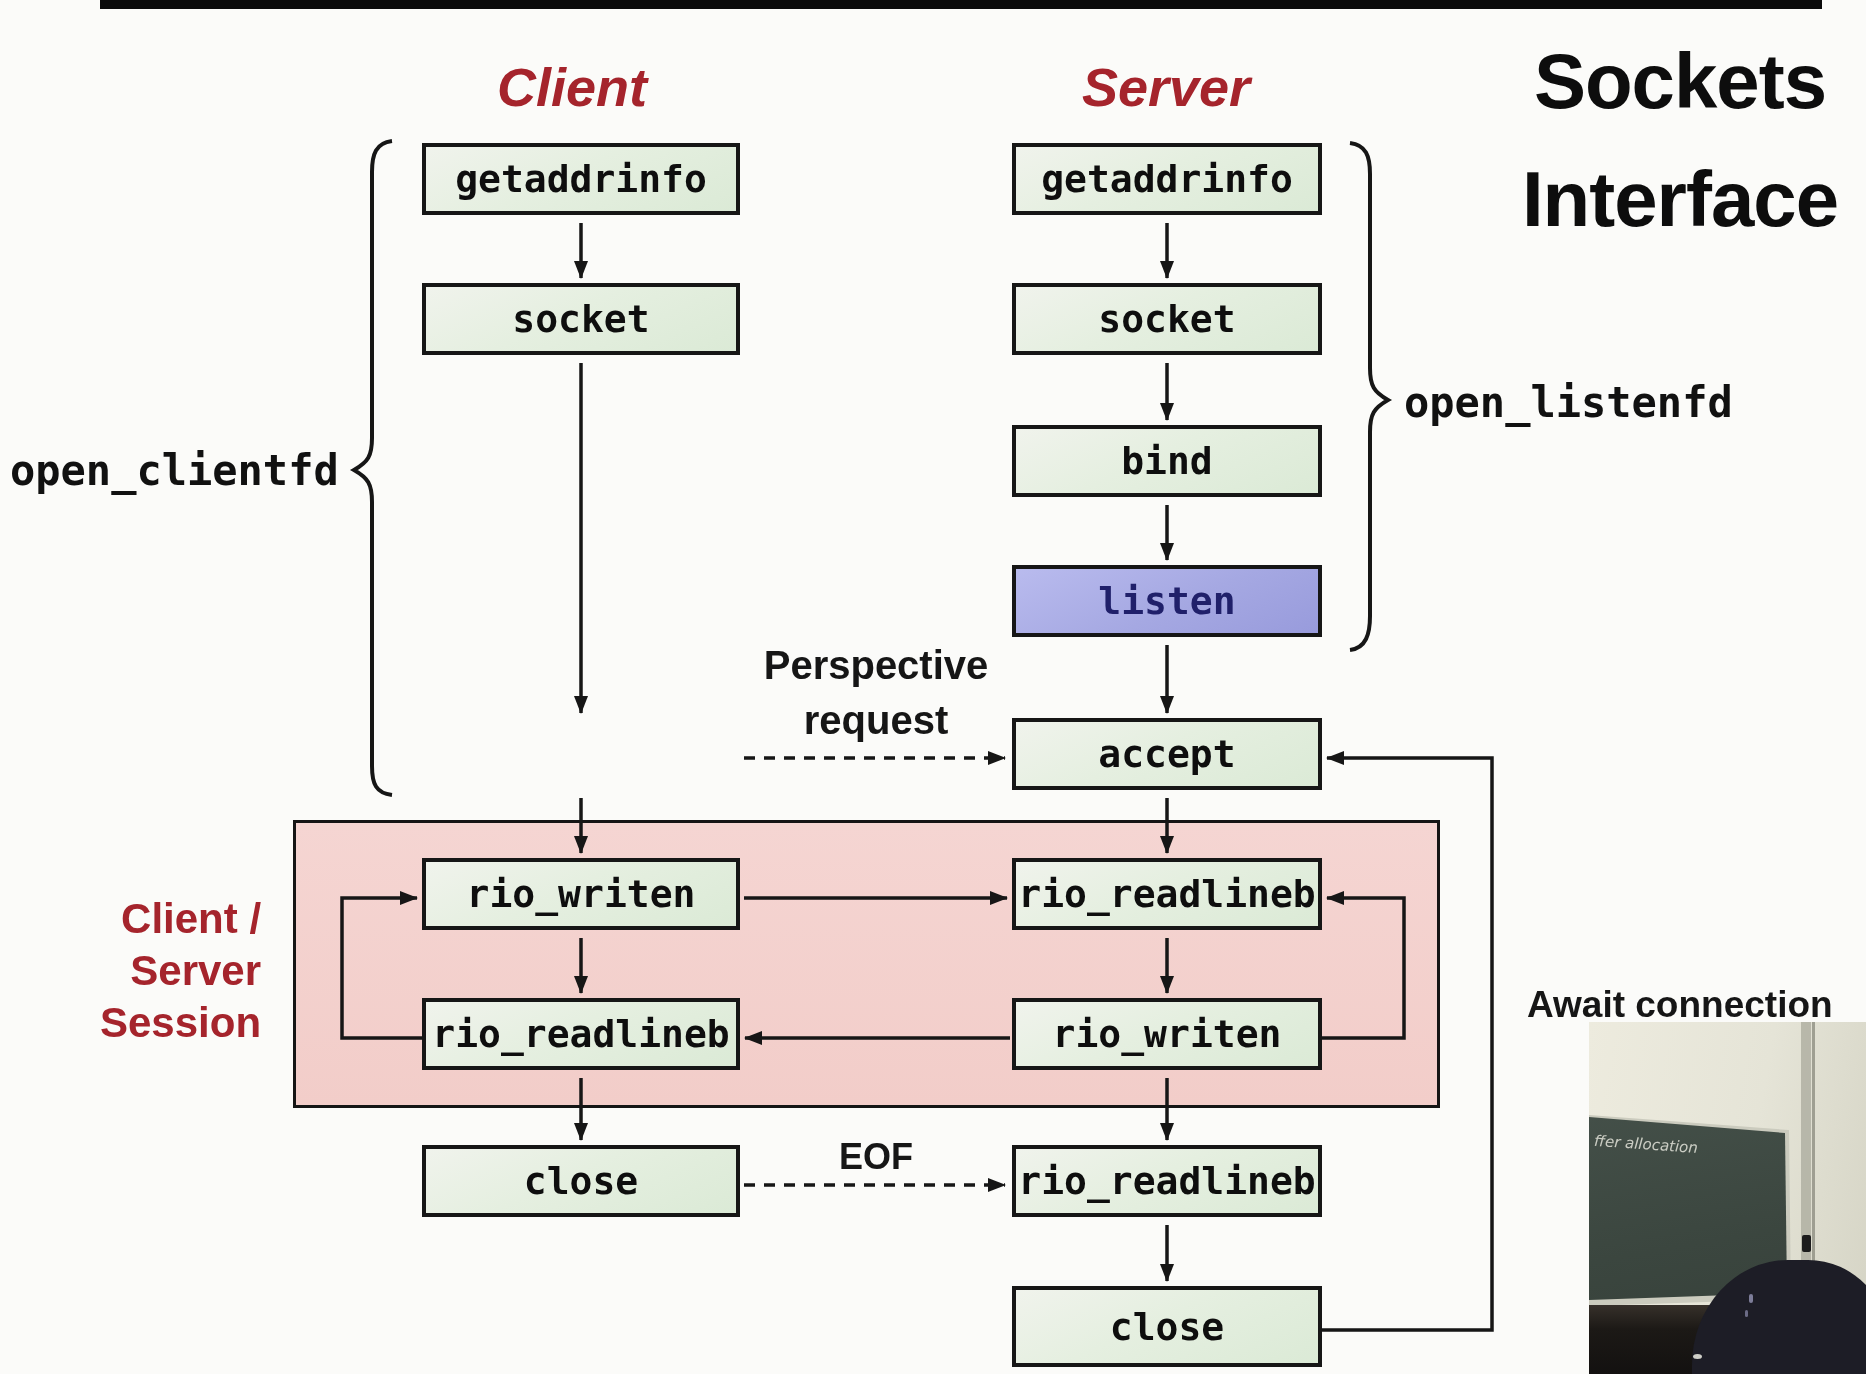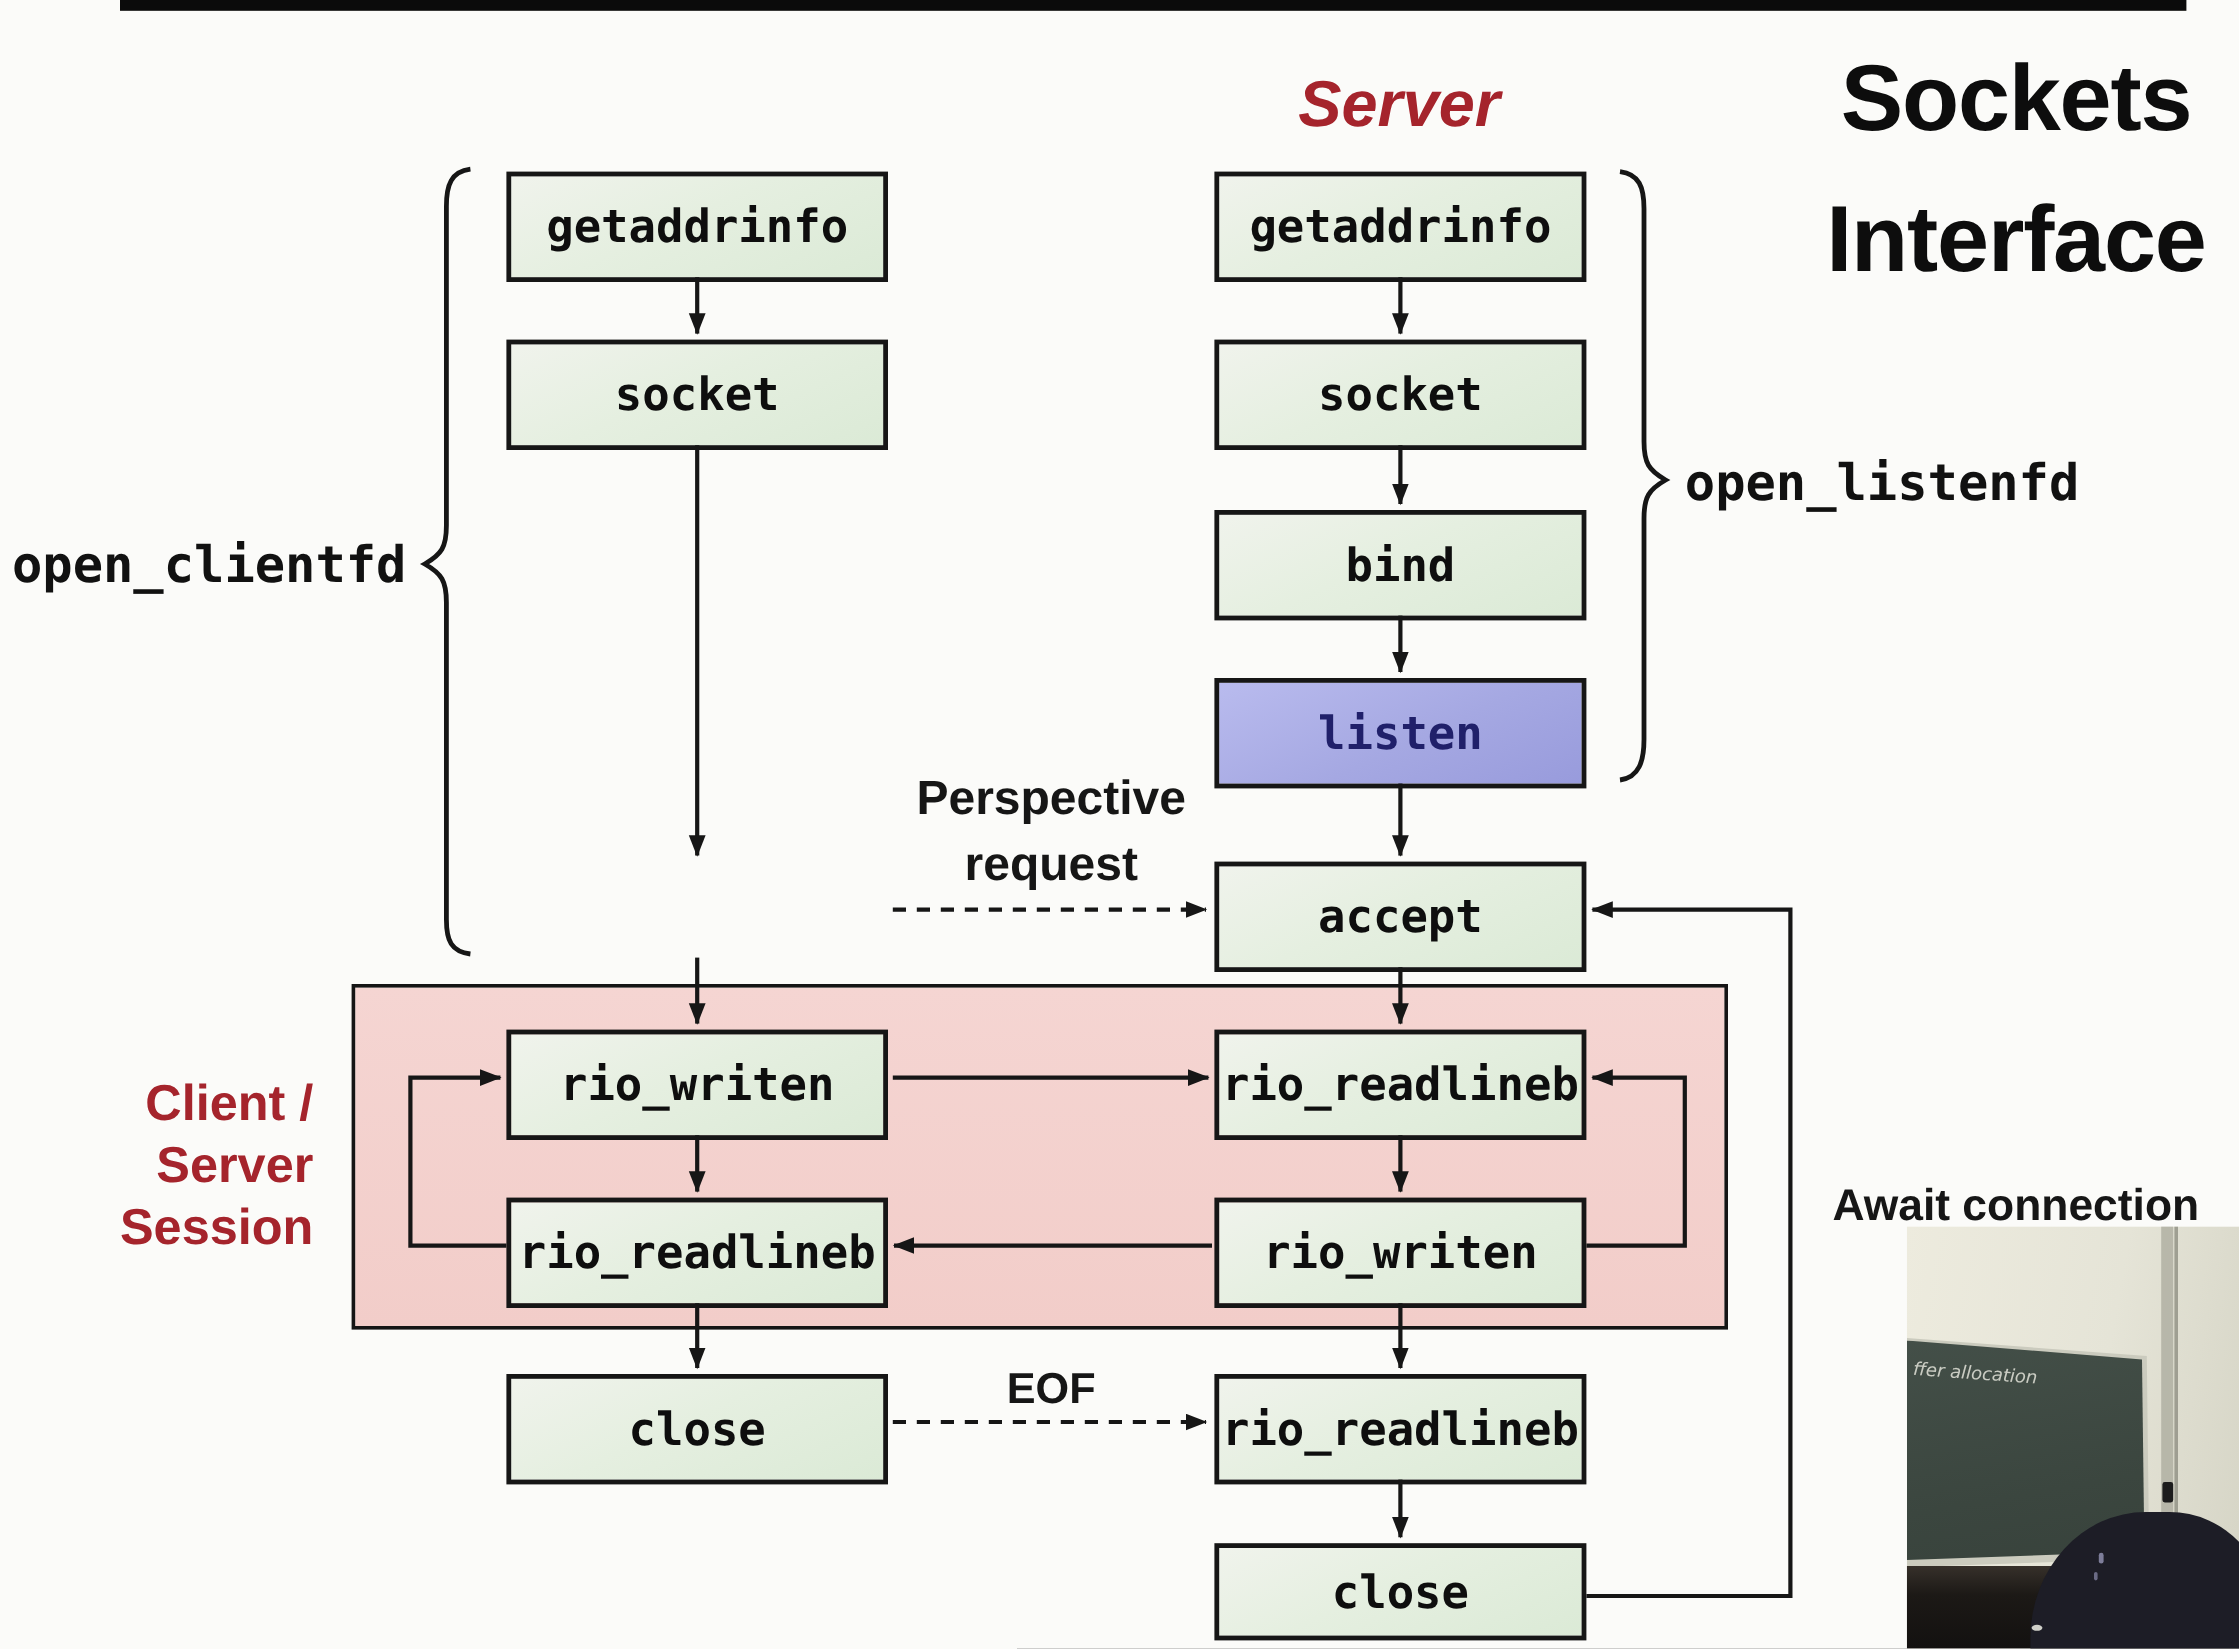--- a/index.html
+++ b/index.html
@@ -1,21 +1,21 @@
 <!DOCTYPE html>
 <html><head>
 <meta charset="utf-8">
 <style>
   html,body{margin:0;padding:0;background:#888;}
   #stage{position:relative;width:1866px;height:1374px;background:#fbfbf9;overflow:hidden;
          font-family:"Liberation Sans",sans-serif;}
   .topbar{position:absolute;left:100px;top:0;width:1722px;height:9px;background:#0b0b0b;}
 
   
-  .fbox{position:absolute;box-sizing:border-box;height:92px;border:4px solid #161616;
+  .fbox{position:absolute;box-sizing:border-box;height:72px;border:4px solid #161616;
         background:linear-gradient(155deg,#f0f3ec 0%,#e5efe0 45%,#dbead6 100%);
         display:flex;align-items:center;justify-content:center;
         font-family:"DejaVu Sans Mono",monospace;font-weight:bold;font-size:38px;color:#0e0e0e;z-index:4;}
   .col-c{left:422px;width:318px;}
   .col-s{left:1012px;width:310px;}
   .r1{top:143px}.r2{top:283px}.rbind{top:425px}.rlisten{top:565px}
   .r5{top:718px}.r6{top:858px}.r7{top:998px}.r8{top:1145px}.r9{top:1286px;height:81px}
   .listen{background:linear-gradient(155deg,#b9bbee 0%,#a5a8e2 55%,#989bdc 100%);color:#20206a;}
 
   .session-box{position:absolute;left:293px;top:820px;width:1147px;height:288px;box-sizing:border-box;
@@ -104,20 +104,21 @@
 
       <path d="M744,758 H1005" stroke-dasharray="11 9" marker-end="url(#arr)"></path>
       <path d="M744,1185 H1005" stroke-dasharray="11 9" marker-end="url(#arr)"></path>
     </g>
     <g stroke="#161616" stroke-width="4" fill="none">
       <path d="M392,141 C376,143 372,154 372,172 L372,438 C372,456 368,462 354,470 C368,478 372,484 372,502 L372,766 C372,784 376,793 392,795"></path>
       <path d="M1350,143 C1366,145 1370,156 1370,174 L1370,368 C1370,386 1374,392 1388,400 C1374,408 1370,414 1370,432 L1370,616 C1370,634 1366,648 1350,650"></path>
     </g>
   </svg>
 
+  <div class="col-heading" id="client-heading">Client</div>
   <div class="col-heading" id="server-heading">Server</div>
   <div class="slide-title">
     <div>Sockets</div>
     <div>Interface</div>
   </div>
 
   <div class="fbox col-c r1">getaddrinfo</div>
   <div class="fbox col-c r2">socket</div>
   <div class="fbox col-c r6">rio_writen</div>
   <div class="fbox col-c r7">rio_readlineb</div>

